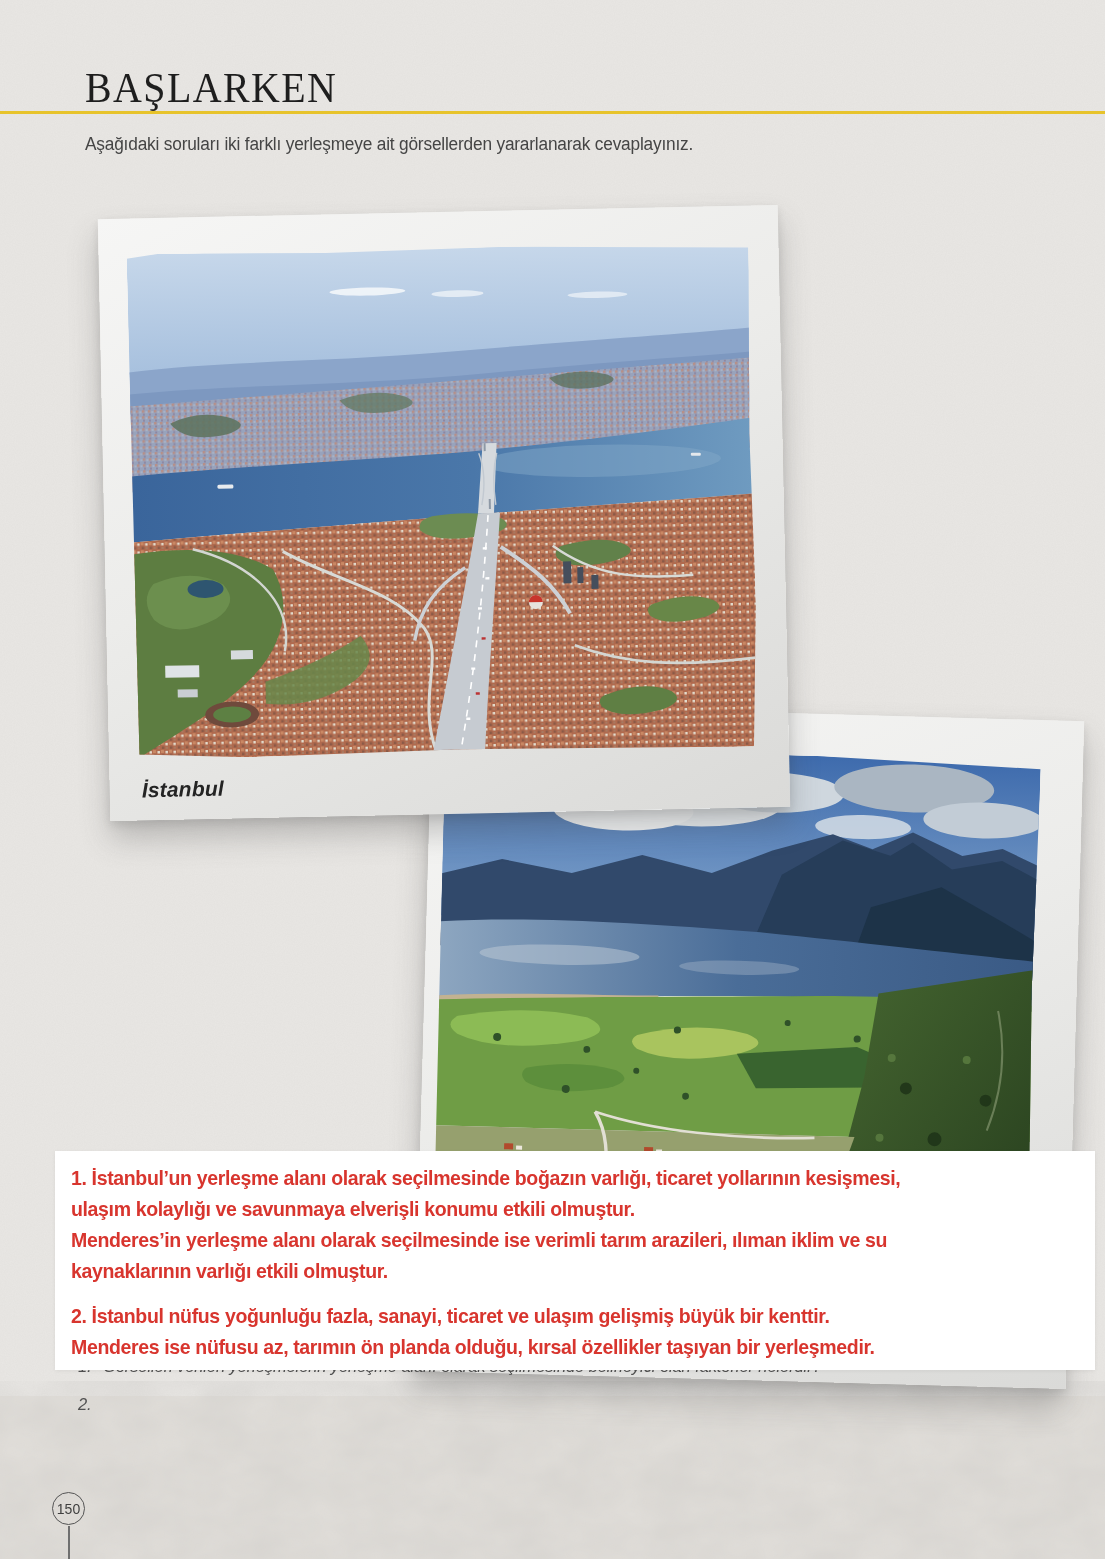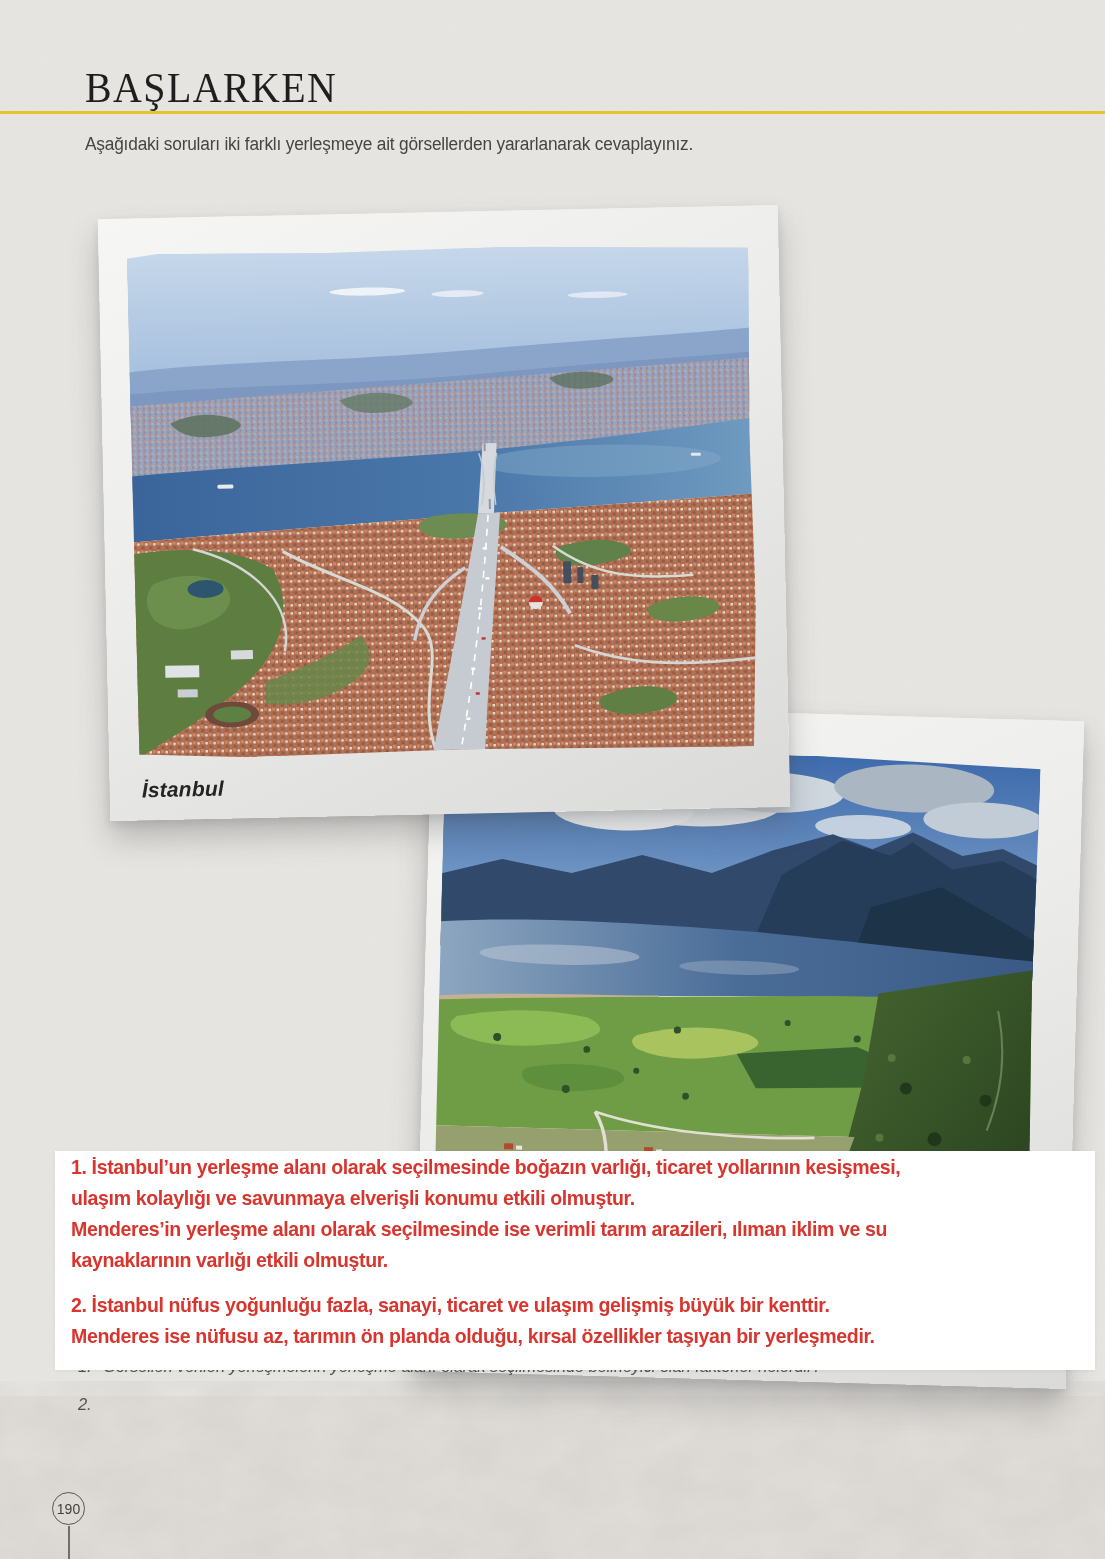--- a/index.html
+++ b/index.html
@@ -25,21 +25,21 @@
   .polaroid .photo svg{display:block;}
   #photo-istanbul{left:64px;top:196px;width:680px;height:602px;transform:rotate(-1.2deg);z-index:10;}
   #photo-istanbul .photo{left:28px;top:36px;width:622px;height:505px;}
   #photo-istanbul .caption{position:absolute;left:32px;bottom:18px;font-size:21px;font-weight:bold;
     font-style:italic;color:#242424;letter-spacing:.2px;}
   #photo-rural{left:383px;top:696px;width:652px;height:668px;transform:rotate(1.6deg);z-index:5;}
   #photo-rural .photo{left:14px;top:42px;width:596px;height:600px;}
 
   
   .answer-overlay{position:absolute;left:55px;top:1151px;width:1040px;height:219px;background:#ffffff;
-    z-index:30;padding:0 16px;box-sizing:border-box;box-shadow:0 1px 4px rgba(0,0,0,.06);}
+    z-index:30;padding:11px 16px;box-sizing:border-box;box-shadow:0 1px 4px rgba(0,0,0,.06);}
   .answer-overlay p{margin:0;white-space:pre-line;color:#d8352e;font-weight:bold;font-size:21px;
     line-height:31px;letter-spacing:-.4px;width:1084px;transform:scaleX(.93);transform-origin:left top;}
   .answer-overlay p + p{margin-top:14px;}
 
   
   .question{position:absolute;left:78px;display:flex;z-index:20;color:#515151;font-style:italic;
     font-size:16.5px;line-height:20px;letter-spacing:-.1px;}
   .question .q-num{width:25px;flex:0 0 25px;}
   #question-1{top:1356px;width:960px;}
   #question-2{top:1394px;width:960px;}
@@ -334,16 +334,16 @@
   </div>
 
   <div class="question" id="question-1">
     <span class="q-num">1.</span>
     <span class="q-text">Görselleri verilen yerleşmelerin yerleşme alanı olarak seçilmesinde belirleyici olan faktörler nelerdir?</span>
   </div>
   <div class="question" id="question-2">
     <span class="q-num">2.</span>
   </div>
 
-  <div class="page-badge">190</div>
+  <div class="page-badge">150</div>
   <div class="page-badge-line"></div>
 
 </div>
 
 </body></html>

